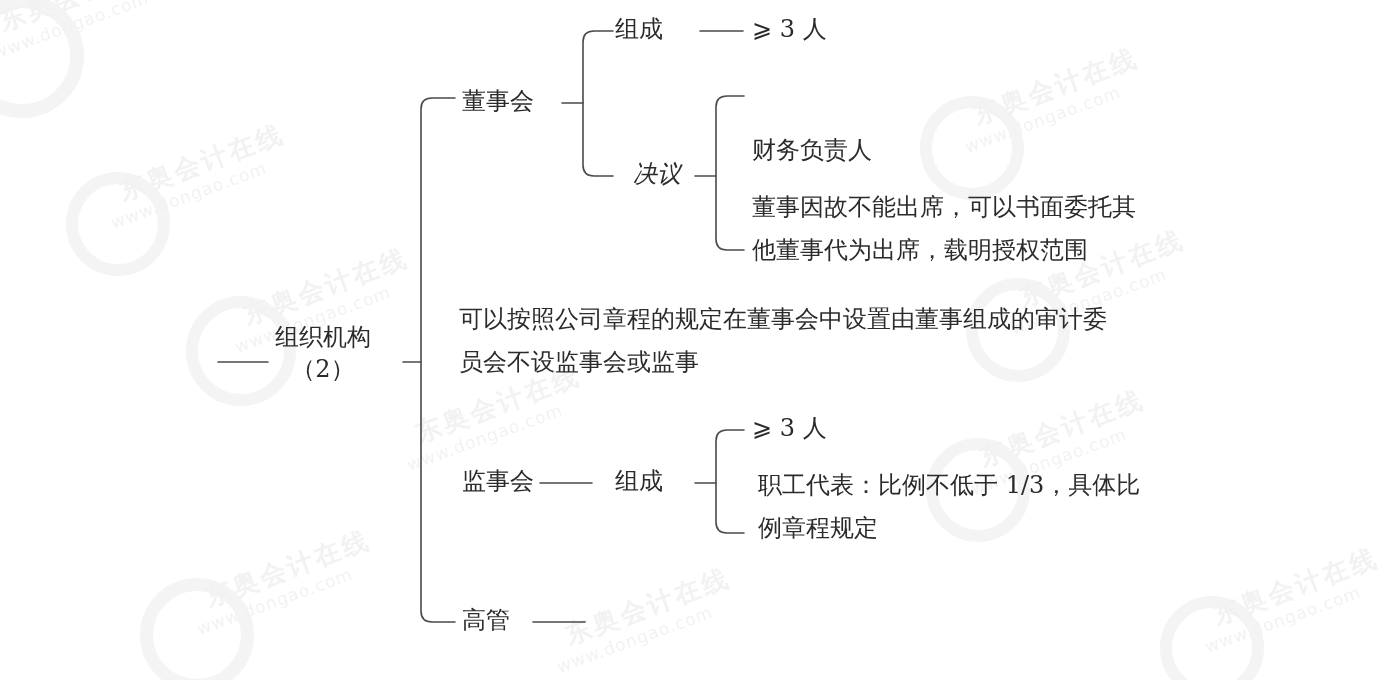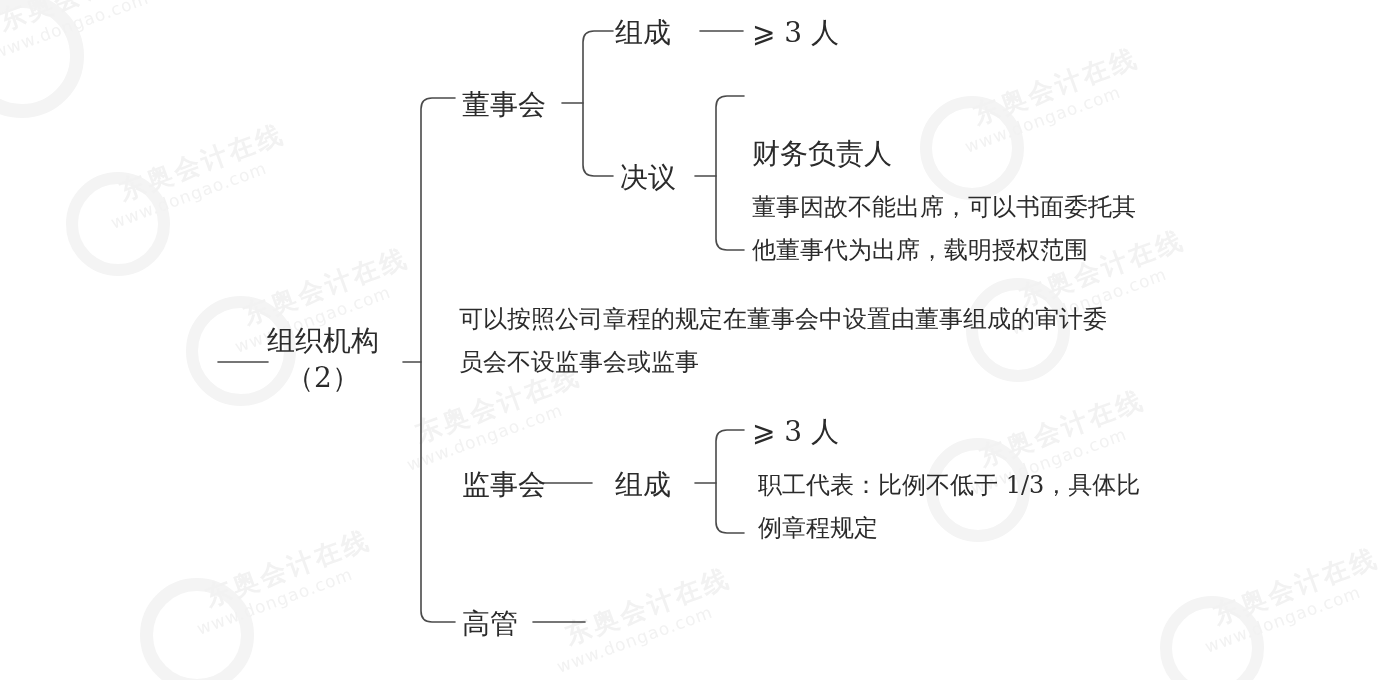--- a/index.html
+++ b/index.html
@@ -67,21 +67,21 @@
     flex-direction: column;
     align-items: center;
     justify-content: center;
     line-height: 1.32;
     font-size: 24px;
     background: transparent;
   }
   
   .node {
     position: absolute;
-    font-size: 28px;
+    font-size: 24px;
     line-height: 1.33;
     white-space: nowrap;
   }
   .para {
     position: absolute;
     font-size: 24px;
     line-height: 1.78;
     white-space: pre-line;
   }
   .math { font-family: "DejaVu Serif", serif; }
@@ -162,21 +162,21 @@
   <div class="node" style="left:262px; top:322px; text-align:center; width:122px;">
     <div>组织机构</div>
     <div>（2）</div>
   </div>
 
   <div class="node" style="left:462px; top:86px;">董事会</div>
 
   <div class="node" style="left:615px; top:14px;">组成</div>
   <div class="node math" style="left:752px; top:14px;">⩾ 3 人</div>
 
-  <div class="node" style="left:620px; top:159px;">决议</div>
+  <div class="node" style="left:633px; top:159px;font-style:italic;">决议</div>
 
   <div class="node" style="left:752px; top:135px;">财务负责人</div>
   <div class="para" style="left:752px; top:186px; width:470px;">董事因故不能出席，可以书面委托其
 他董事代为出席，载明授权范围</div>
 
   <div class="para" style="left:459px; top:298px; width:770px;">可以按照公司章程的规定在董事会中设置由董事组成的审计委
 员会不设监事会或监事</div>
 
   <div class="node" style="left:462px; top:466px;">监事会</div>
   <div class="node" style="left:615px; top:466px;">组成</div>

